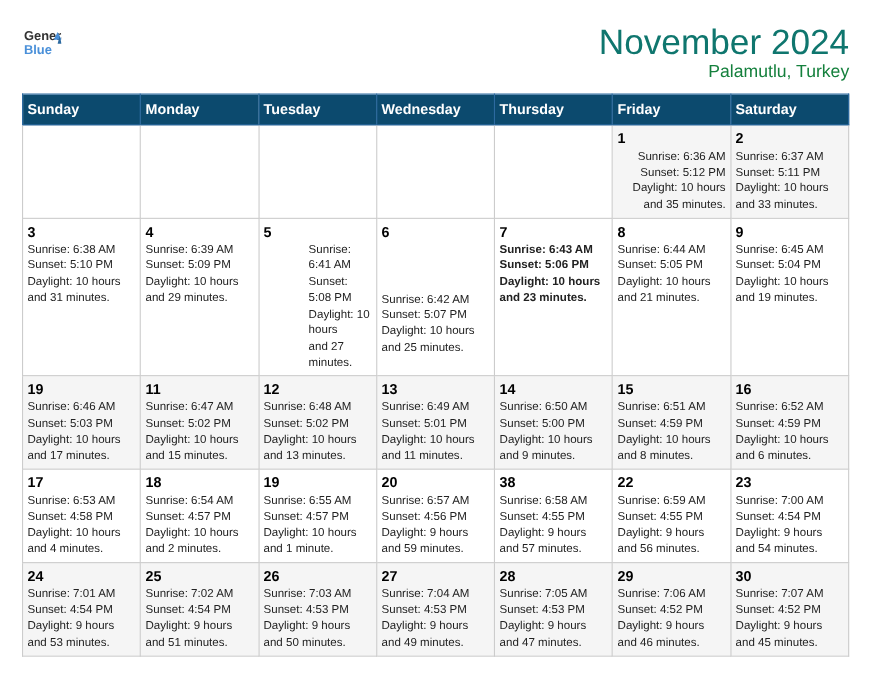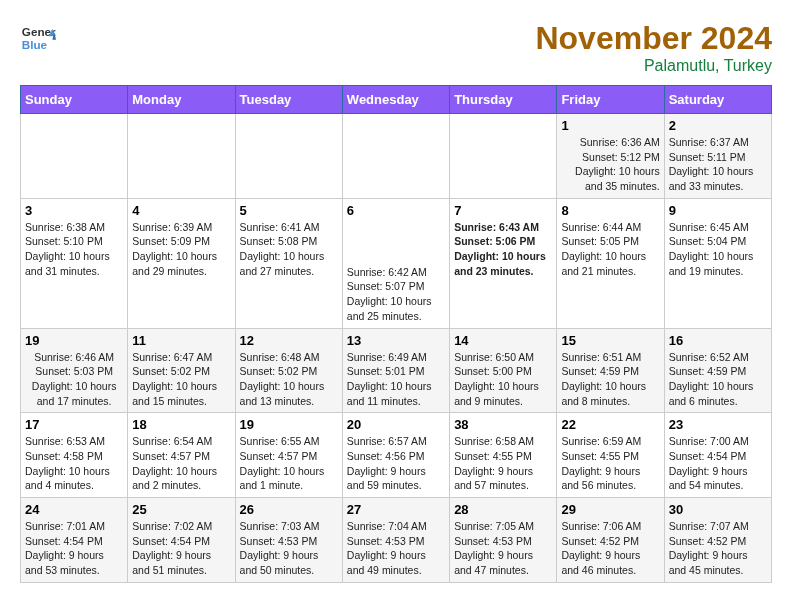--- a/index.html
+++ b/index.html
@@ -23,34 +23,34 @@
     }
     .logo-icon {
       width: 36px;
       height: 36px;
     }
     .title-block {
       text-align: right;
     }
     .month-title {
       font-size: 32px;
-      color: #a16207;
-      font-weight: bold;
+      color: #0f766e;
+      font-weight: normal;
     }
     .subtitle {
       font-size: 16px;
       color: #15803d;
     }
     .calendar {
       width: 100%;
       border-collapse: collapse;
       font-size: 11px;
     }
     .calendar thead th {
-      background: #8b5cf6;
+      background: #0c4a6e;
       color: #fff;
       padding: 6px 4px;
       text-align: left;
       font-size: 13px;
       border: 1px solid #2d6aa0;
     }
     .calendar tbody td {
       border: 1px solid #ccc;
       vertical-align: top;
       padding: 4px;
@@ -140,21 +140,21 @@
         </td>
         <td>
           <div class="day-num">4</div>
           <div class="day-info" style="white-space: pre-line;">Sunrise: 6:39 AM
 Sunset: 5:09 PM
 Daylight: 10 hours
 and 29 minutes.</div>
         </td>
         <td>
           <div class="day-num">5</div>
-          <div class="day-info" style="white-space: pre-line;">Sunrise: 6:41 AM
+          <div class="day-info" style="white-space: pre-line; margin-left: 41px;">Sunrise: 6:41 AM
 Sunset: 5:08 PM
 Daylight: 10 hours
 and 27 minutes.</div>
         </td>
         <td>
           <div class="day-num">6</div>
           <div class="day-info" style="white-space: pre-line; margin-top: 47px;">Sunrise: 6:42 AM
 Sunset: 5:07 PM
 Daylight: 10 hours
 and 25 minutes.</div>
@@ -177,21 +177,21 @@
           <div class="day-num">9</div>
           <div class="day-info" style="white-space: pre-line;">Sunrise: 6:45 AM
 Sunset: 5:04 PM
 Daylight: 10 hours
 and 19 minutes.</div>
         </td>
       </tr>
       <tr>
         <td>
           <div class="day-num">19</div>
-          <div class="day-info" style="white-space: pre-line; text-align: center;">Sunrise: 6:46 AM
+          <div class="day-info" style="white-space: pre-line;">Sunrise: 6:46 AM
 Sunset: 5:03 PM
 Daylight: 10 hours
 and 17 minutes.</div>
         </td>
         <td>
           <div class="day-num">11</div>
           <div class="day-info" style="white-space: pre-line;">Sunrise: 6:47 AM
 Sunset: 5:02 PM
 Daylight: 10 hours
 and 15 minutes.</div>

